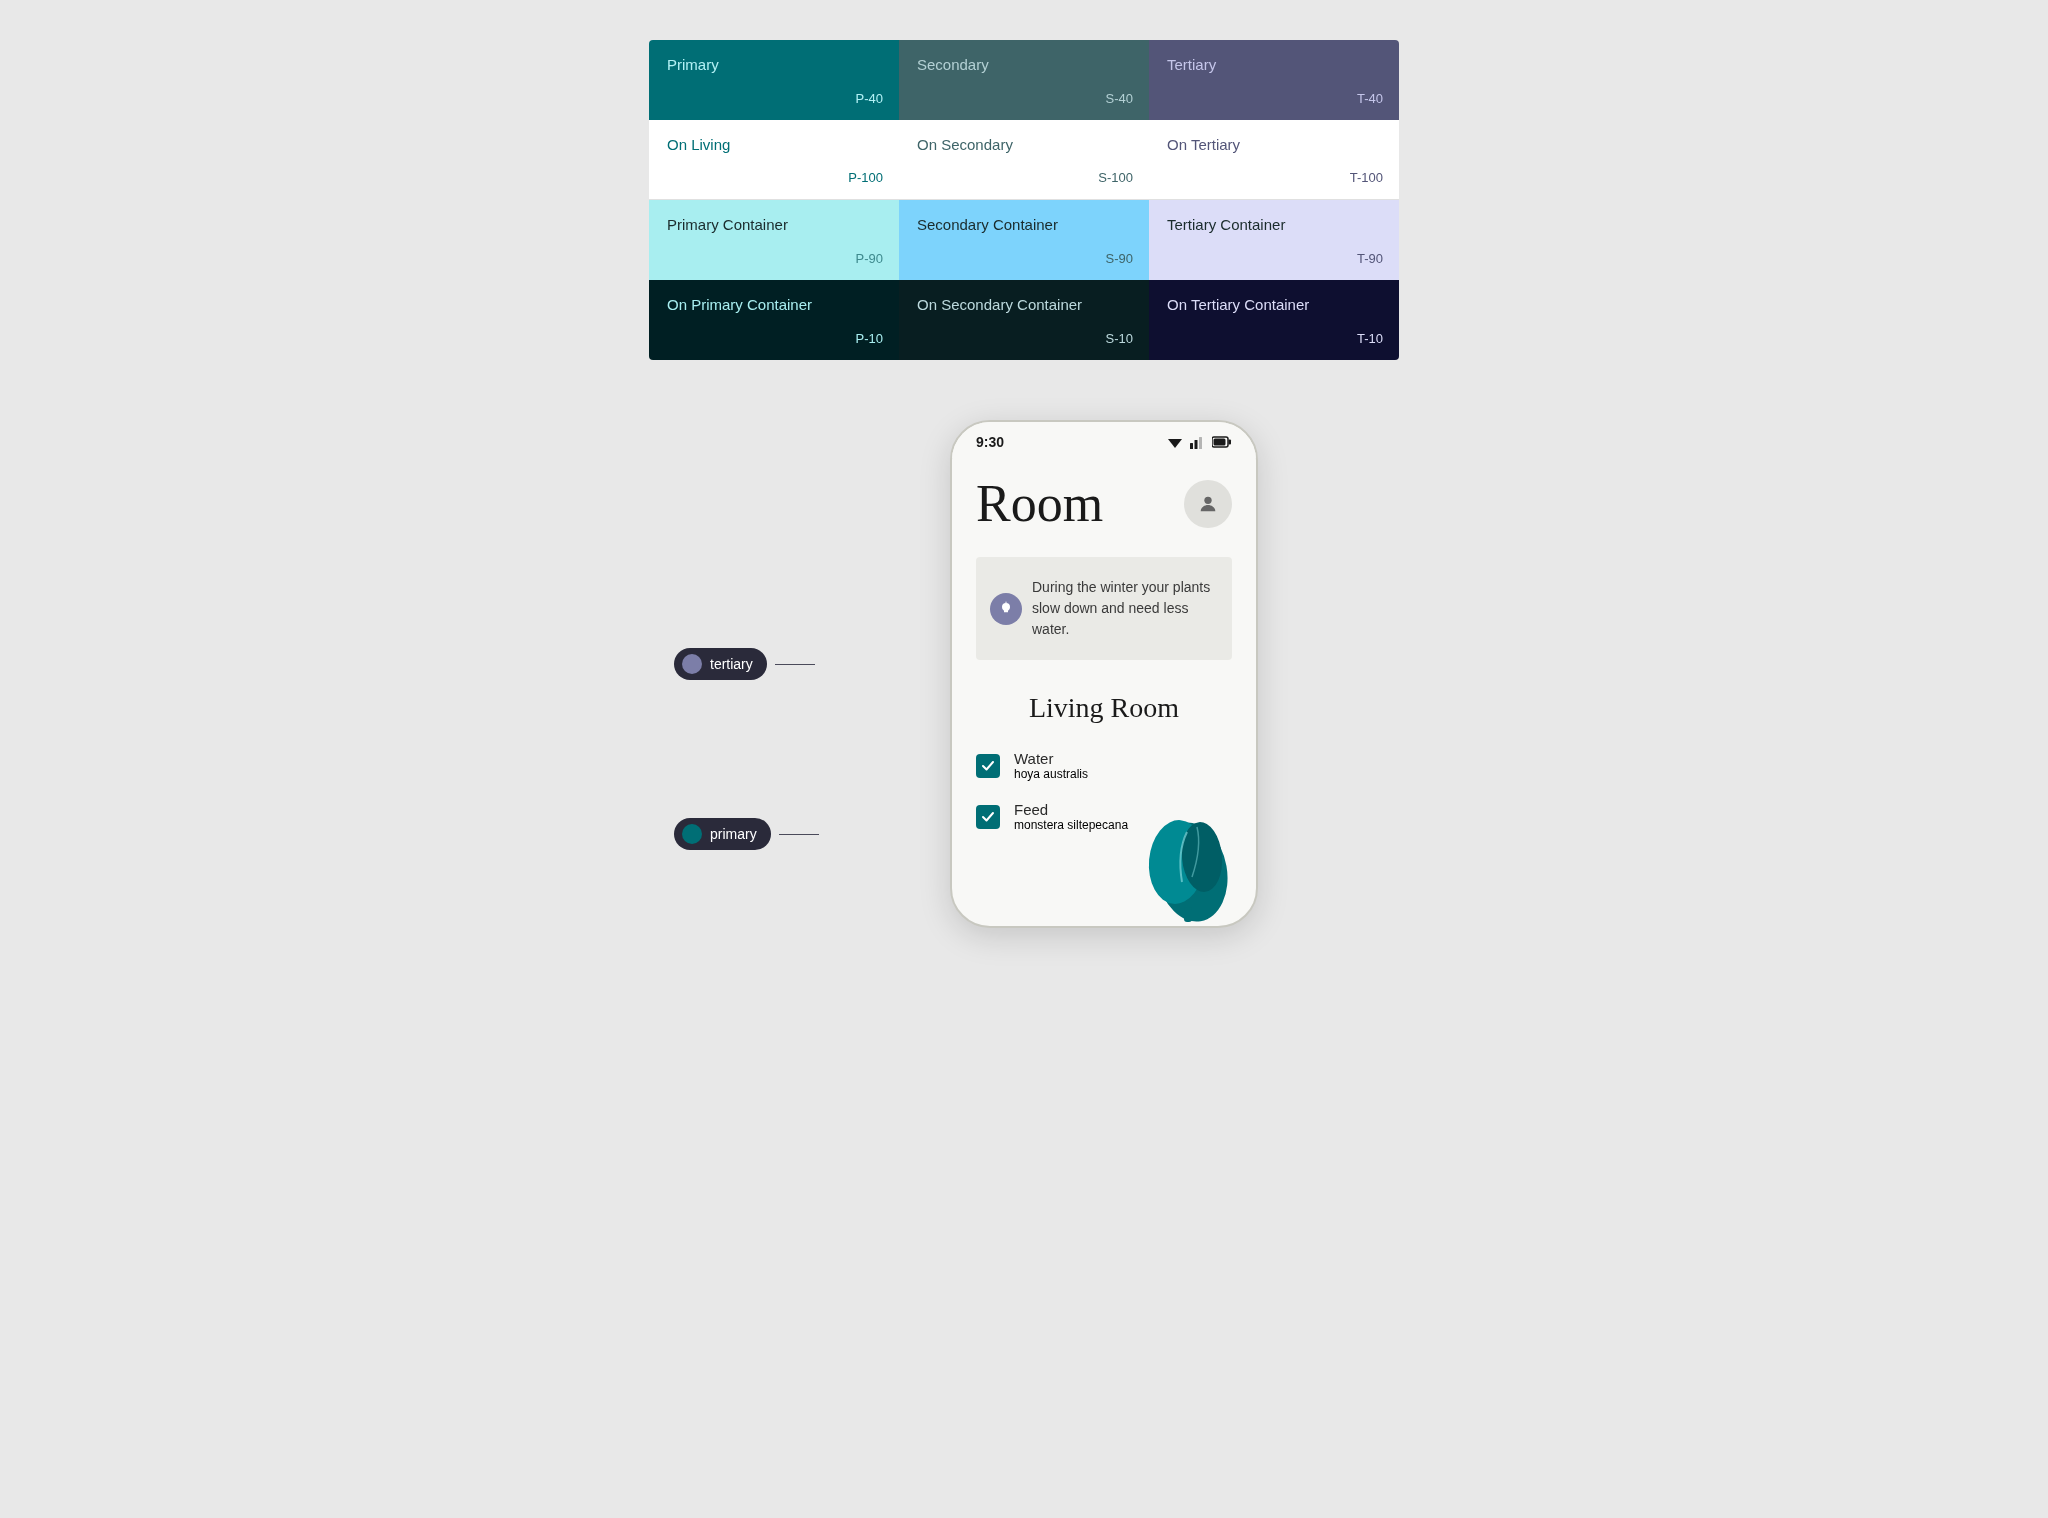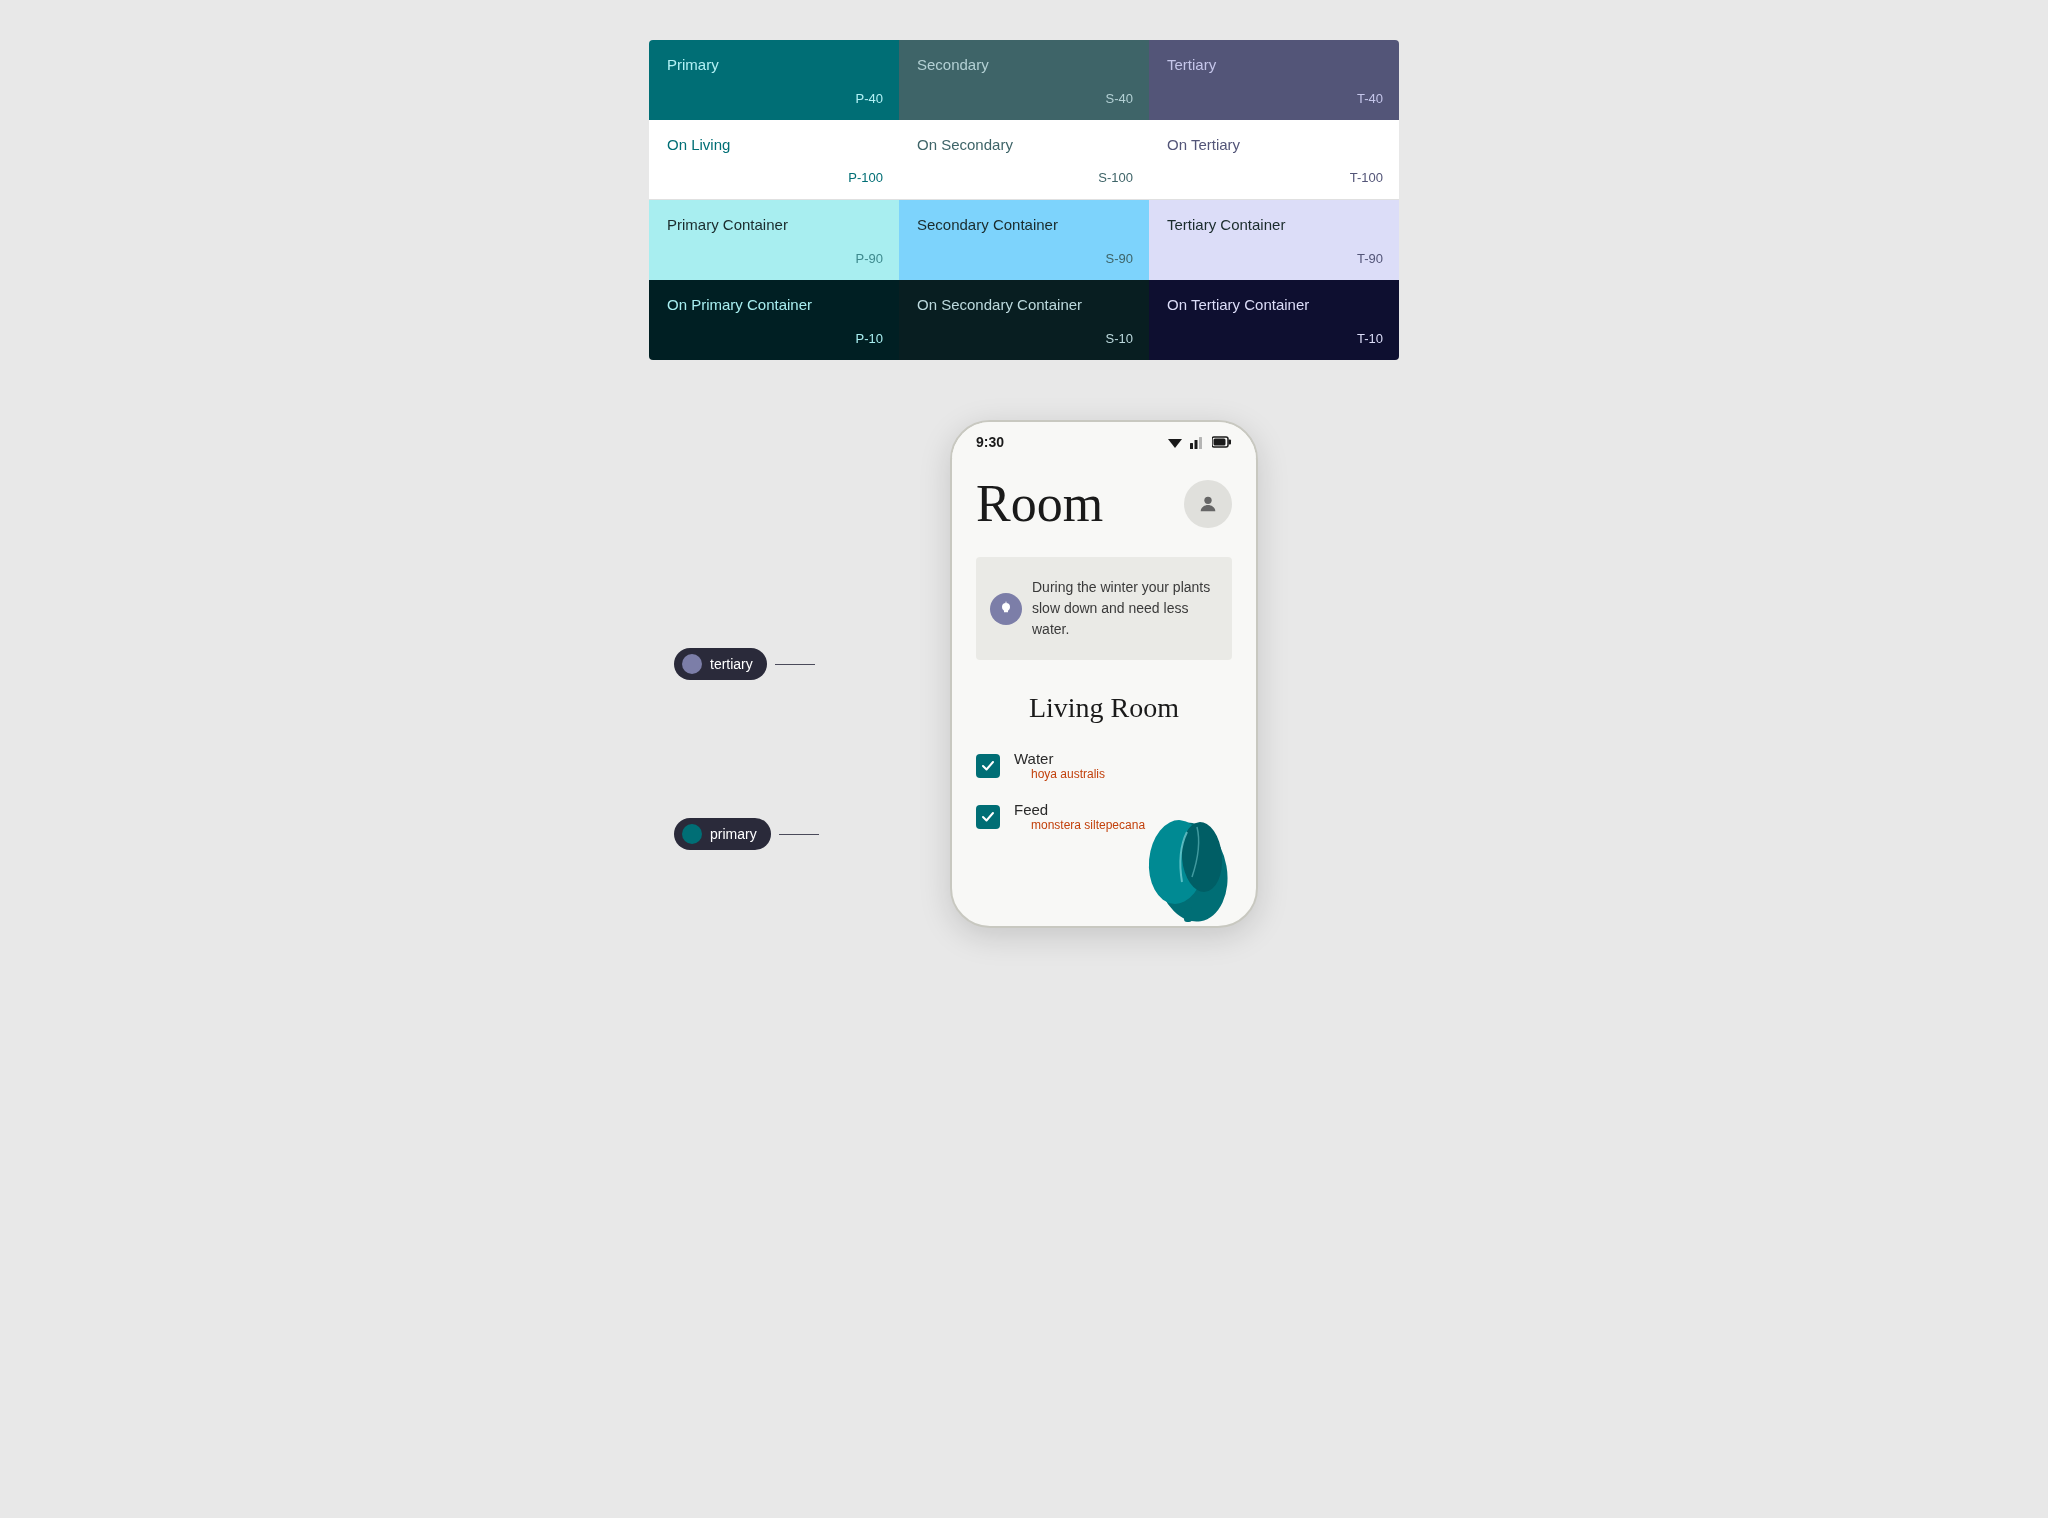--- a/index.html
+++ b/index.html
@@ -192,22 +192,21 @@
       width: 14px;
       height: 14px;
     }
     .task-info .task-name {
       font-size: 15px;
       color: #2a2a2a;
       font-weight: 500;
     }
     .task-info .task-sub {
       font-size: 12px;
-      color: #c2410c;
-      margin-left: 17px;
+      color: #000000;
     }
 
     
     .annotation {
       position: absolute;
       z-index: 10;
       display: flex;
       align-items: center;
       gap: 8px;
     }

